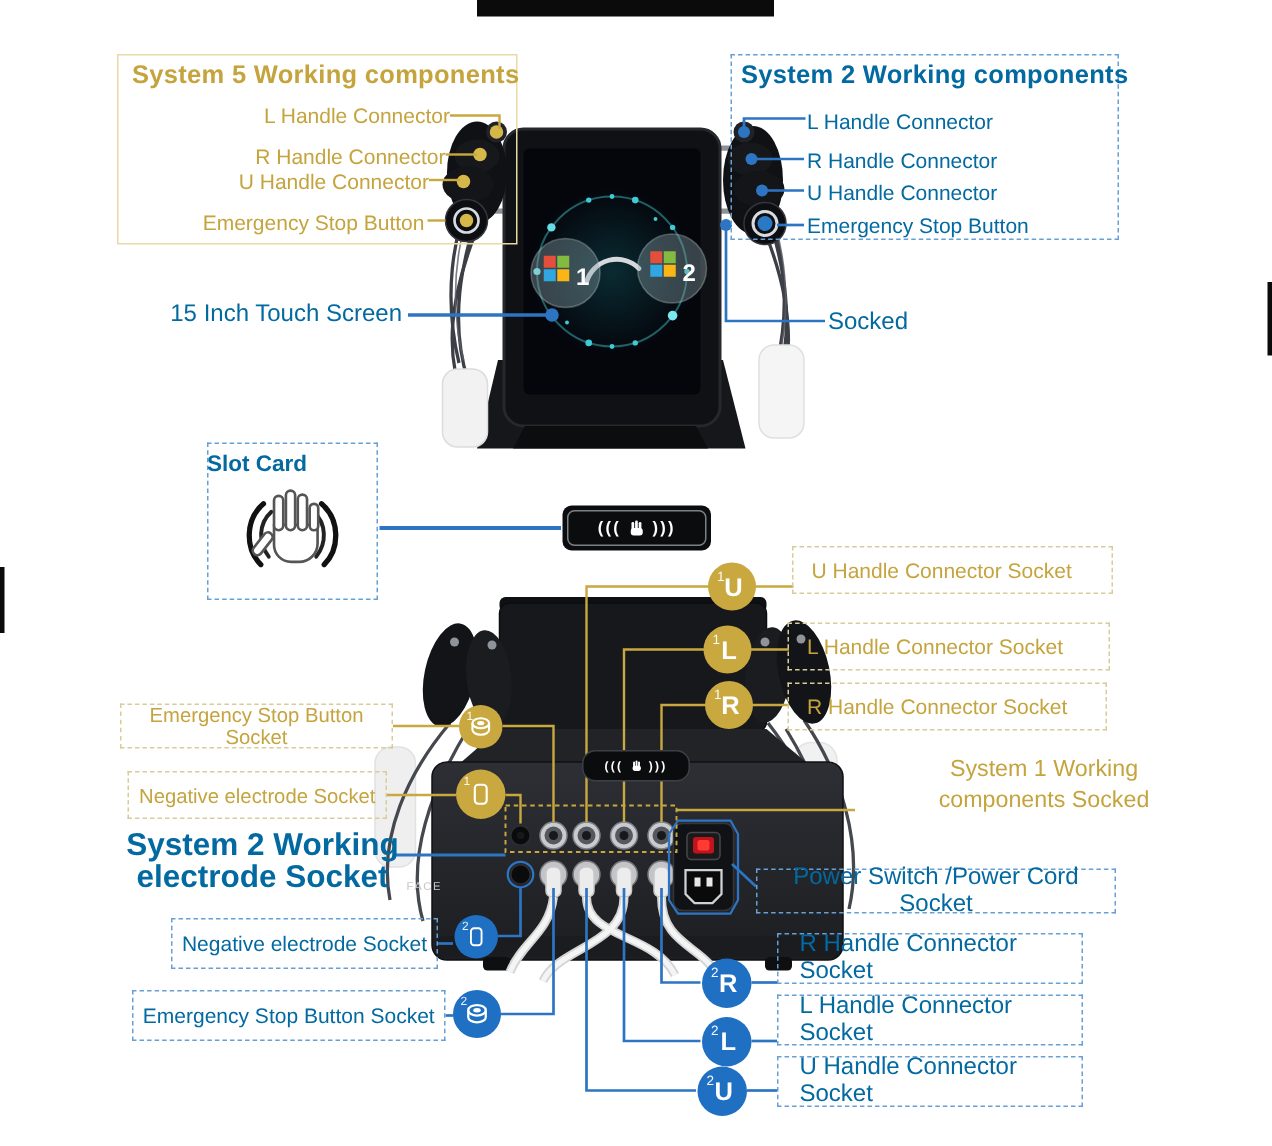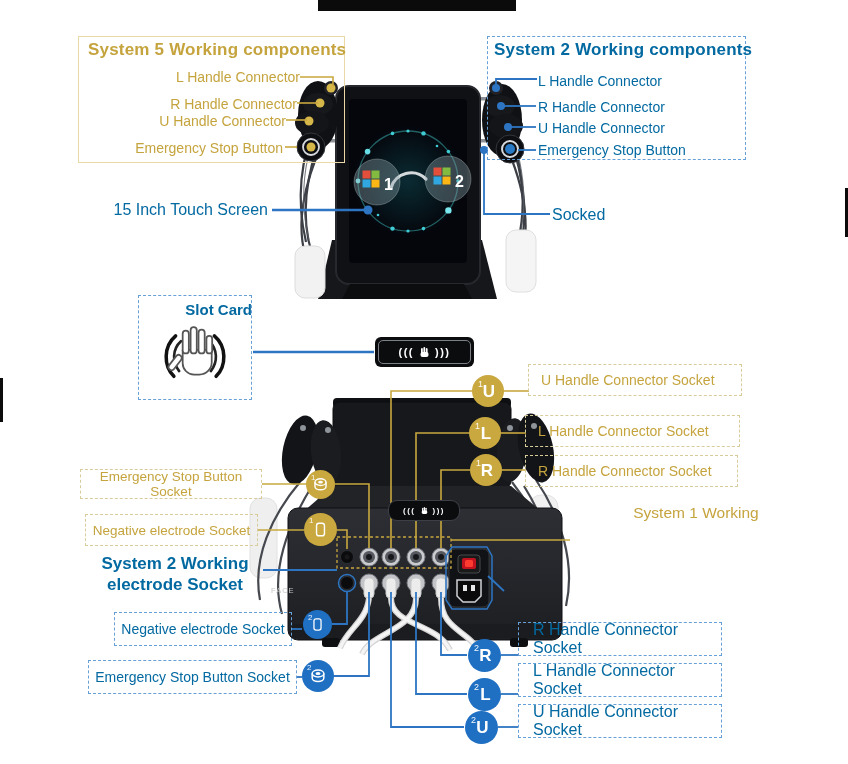--- a/index.html
+++ b/index.html
@@ -25,21 +25,21 @@
   .cbadge{position:absolute;border-radius:50%;color:#fff;display:flex;align-items:center;justify-content:center}
   .cbadge .pre{position:absolute;top:4px;left:6px;font-size:9px;font-weight:400;opacity:.95}
   .cbadge .ltr{font-size:17px;font-weight:700;margin-left:2px;margin-top:1px}
   .gold-bg{background:#c9a83f}
   .blue-bg{background:#1f6fc2}
   .icirc{position:absolute;border-radius:50%;display:flex;align-items:center;justify-content:center}
   .icirc .pre{position:absolute;top:3px;left:5px;font-size:8px;color:#fff;opacity:.9;font-weight:400}
   .reader{position:absolute;background:#0b0c0e;color:#fff;display:flex;align-items:center;justify-content:center;gap:4px}
   .reader .frame{position:absolute;inset:3px;border:1px solid #7d8187;border-radius:5px}
   .reader .rg{letter-spacing:1.5px;font-weight:700}
-  .sys2socklbl{font-size:17px;font-weight:700;line-height:21px;text-align:center}
+  .sys2socklbl{font-size:21px;font-weight:700;line-height:21px;text-align:center}
   .sys1socklbl{font-size:15.5px;line-height:21px;text-align:center}
   .wm{font-size:7.5px;color:#c6c6c6;letter-spacing:1px}
   .bar{position:absolute;background:#0b0b0c}
 </style>
 </head>
 <body>
 
 <div class="canvas">
 
   <svg class="layer" width="848" height="764" viewBox="0 0 848 764">
@@ -322,21 +322,21 @@
   <div class="lbl blue t17" style="left:494px;top:40px">System 2 Working components</div>
   <div class="lbl blue t14" style="left:538px;top:73px">L Handle Connector</div>
   <div class="lbl blue t14" style="left:538px;top:99px">R Handle Connector</div>
   <div class="lbl blue t14" style="left:538px;top:120px">U Handle Connector</div>
   <div class="lbl blue t14" style="left:538px;top:142px">Emergency Stop Button</div>
 
   <div class="lbl blue t15 tr" style="left:112px;top:201px;width:156px">15 Inch Touch Screen</div>
   <div class="lbl blue t15" style="left:552px;top:206px">Socked</div>
 
   <div class="box-blue-dash" style="left:138px;top:295px;width:114px;height:105px"></div>
-  <div class="lbl blue t15b" style="left:138px;top:301px;width:114px;text-align:right">Slot Card</div>
+  <div class="lbl blue t15b" style="left:138px;top:301px;width:114px;text-align:left">Slot Card</div>
   <svg class="abs" style="left:151px;top:318px" width="88" height="78" viewBox="0 0 100 88">
     <path d="M28 20 C14 32,14 54,26 66" stroke="#111" stroke-width="4" fill="none" stroke-linecap="round"></path>
     <path d="M34 26 C24 35,24 50,32 60" stroke="#222" stroke-width="3" fill="none" stroke-linecap="round"></path>
     <path d="M72 20 C86 32,86 54,74 66" stroke="#111" stroke-width="4" fill="none" stroke-linecap="round"></path>
     <path d="M66 26 C76 35,76 50,68 60" stroke="#222" stroke-width="3" fill="none" stroke-linecap="round"></path>
     <g fill="#ffffff" stroke="#555" stroke-width="2" stroke-linejoin="round">
       <path d="M36 36 h33 v14 a14 14 0 0 1 -14 14 h-6 a13 13 0 0 1 -13 -13 z"></path>
       <rect x="36" y="14" width="7" height="26" rx="3.5"></rect>
       <rect x="45" y="10" width="7" height="30" rx="3.5"></rect>
       <rect x="54" y="13" width="7" height="27" rx="3.5"></rect>
@@ -389,20 +389,21 @@
     </div>
   <div class="box-gold-dash vcenter gold t14" style="left:525px;top:415px;width:215px;height:32px;padding-left:12px">
       <span>L Handle Connector Socket</span>
     </div>
   <div class="box-gold-dash vcenter gold t14" style="left:525px;top:455px;width:213px;height:32px;padding-left:12px">
       <span>R Handle Connector Socket</span>
     </div>
 
   <div class="lbl gold sys1socklbl" style="left:596px;top:502px;width:200px;white-space:normal">
     <div>System 1 Working</div>
+    <div>components Socked</div>
   </div>
 
   <div class="box-gold-dash center gold t13" style="left:80px;top:469px;width:182px;height:30px">
       <span>Emergency Stop Button Socket</span>
     </div>
   <div class="box-gold-dash center gold t13" style="left:85px;top:514px;width:173px;height:32px">
       <span>Negative electrode Socket</span>
     </div>
 
   <div class="icirc gold-bg" style="left:306px;top:470px;width:29px;height:29px">
@@ -441,20 +442,23 @@
   </div>
   <div class="icirc blue-bg" style="left:302px;top:660px;width:32px;height:32px">
     <span class="pre">2</span>
     <svg width="20" height="20" viewBox="0 0 24 24">
         <ellipse cx="12" cy="9" rx="7" ry="4.2" fill="none" stroke="#fff" stroke-width="1.8"></ellipse>
         <path d="M5 9 V14.5 A7 4.2 0 0 0 19 14.5 V9" fill="none" stroke="#fff" stroke-width="1.8"></path>
         <ellipse cx="12" cy="9" rx="3" ry="1.8" fill="#fff"></ellipse>
       </svg>
   </div>
 
+  <div class="box-blue-dash center blue t15" style="left:504px;top:579px;width:240px;height:30px">
+      <span>Power Switch /Power Cord Socket</span>
+    </div>
   <div class="box-blue-dash vcenter blue t15" style="left:518px;top:622px;width:204px;height:34px;padding-left:14px">
       <span>R Handle Connector Socket</span>
     </div>
   <div class="box-blue-dash vcenter blue t15" style="left:518px;top:663px;width:204px;height:34px;padding-left:14px">
       <span>L Handle Connector Socket</span>
     </div>
   <div class="box-blue-dash vcenter blue t15" style="left:518px;top:704px;width:204px;height:34px;padding-left:14px">
       <span>U Handle Connector Socket</span>
     </div>
 

